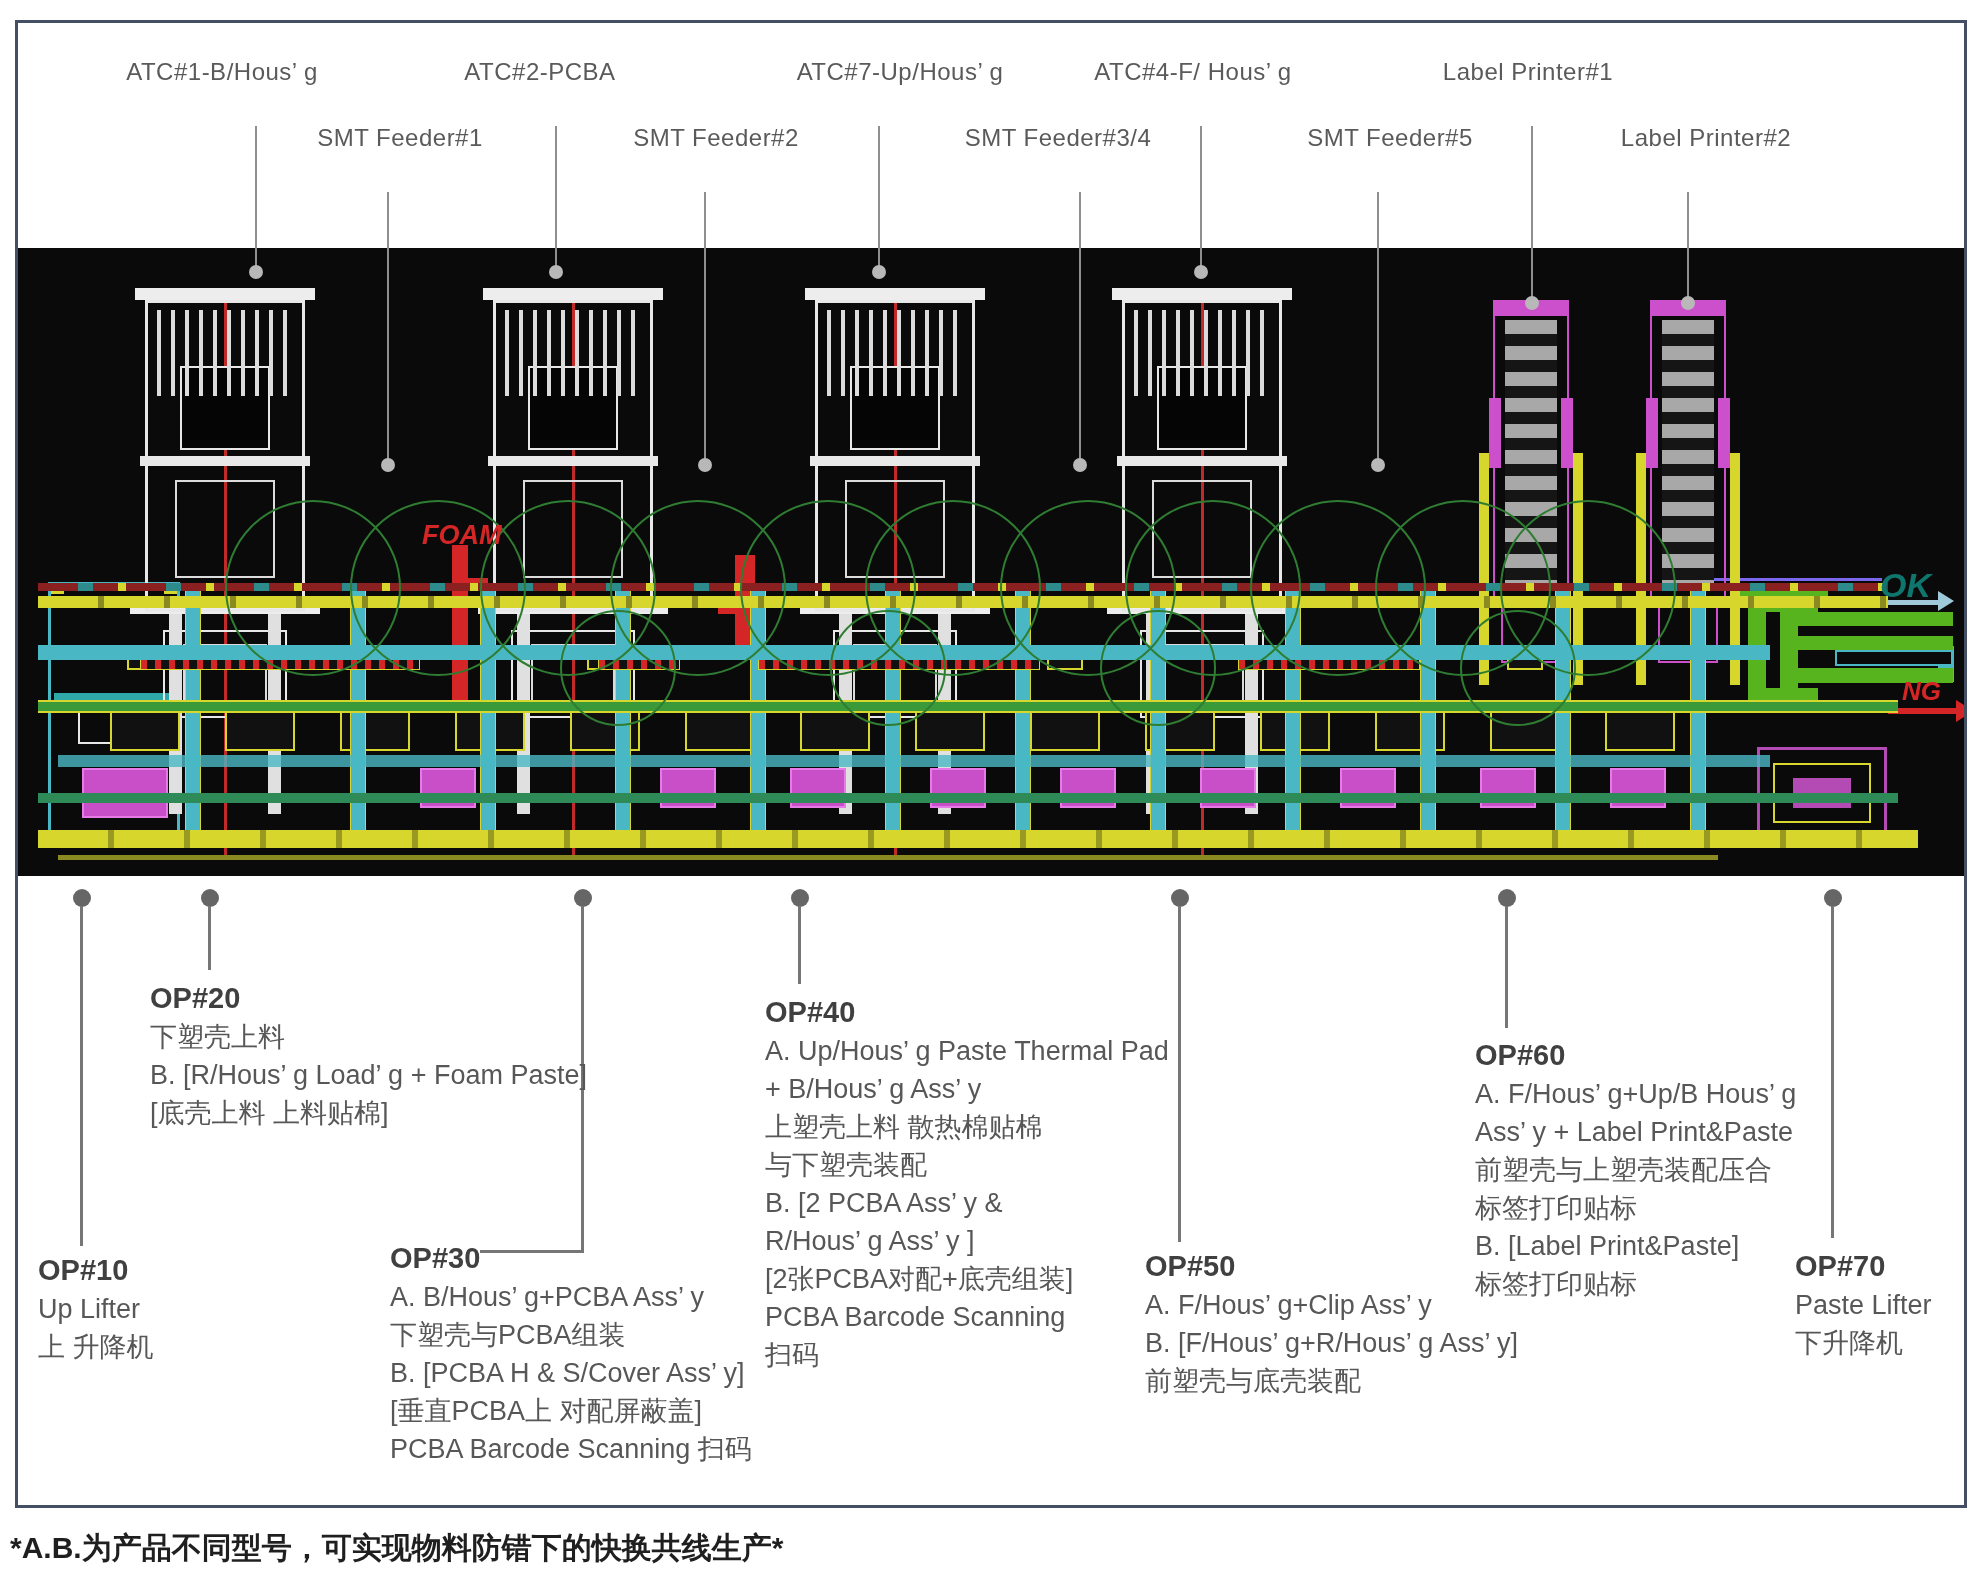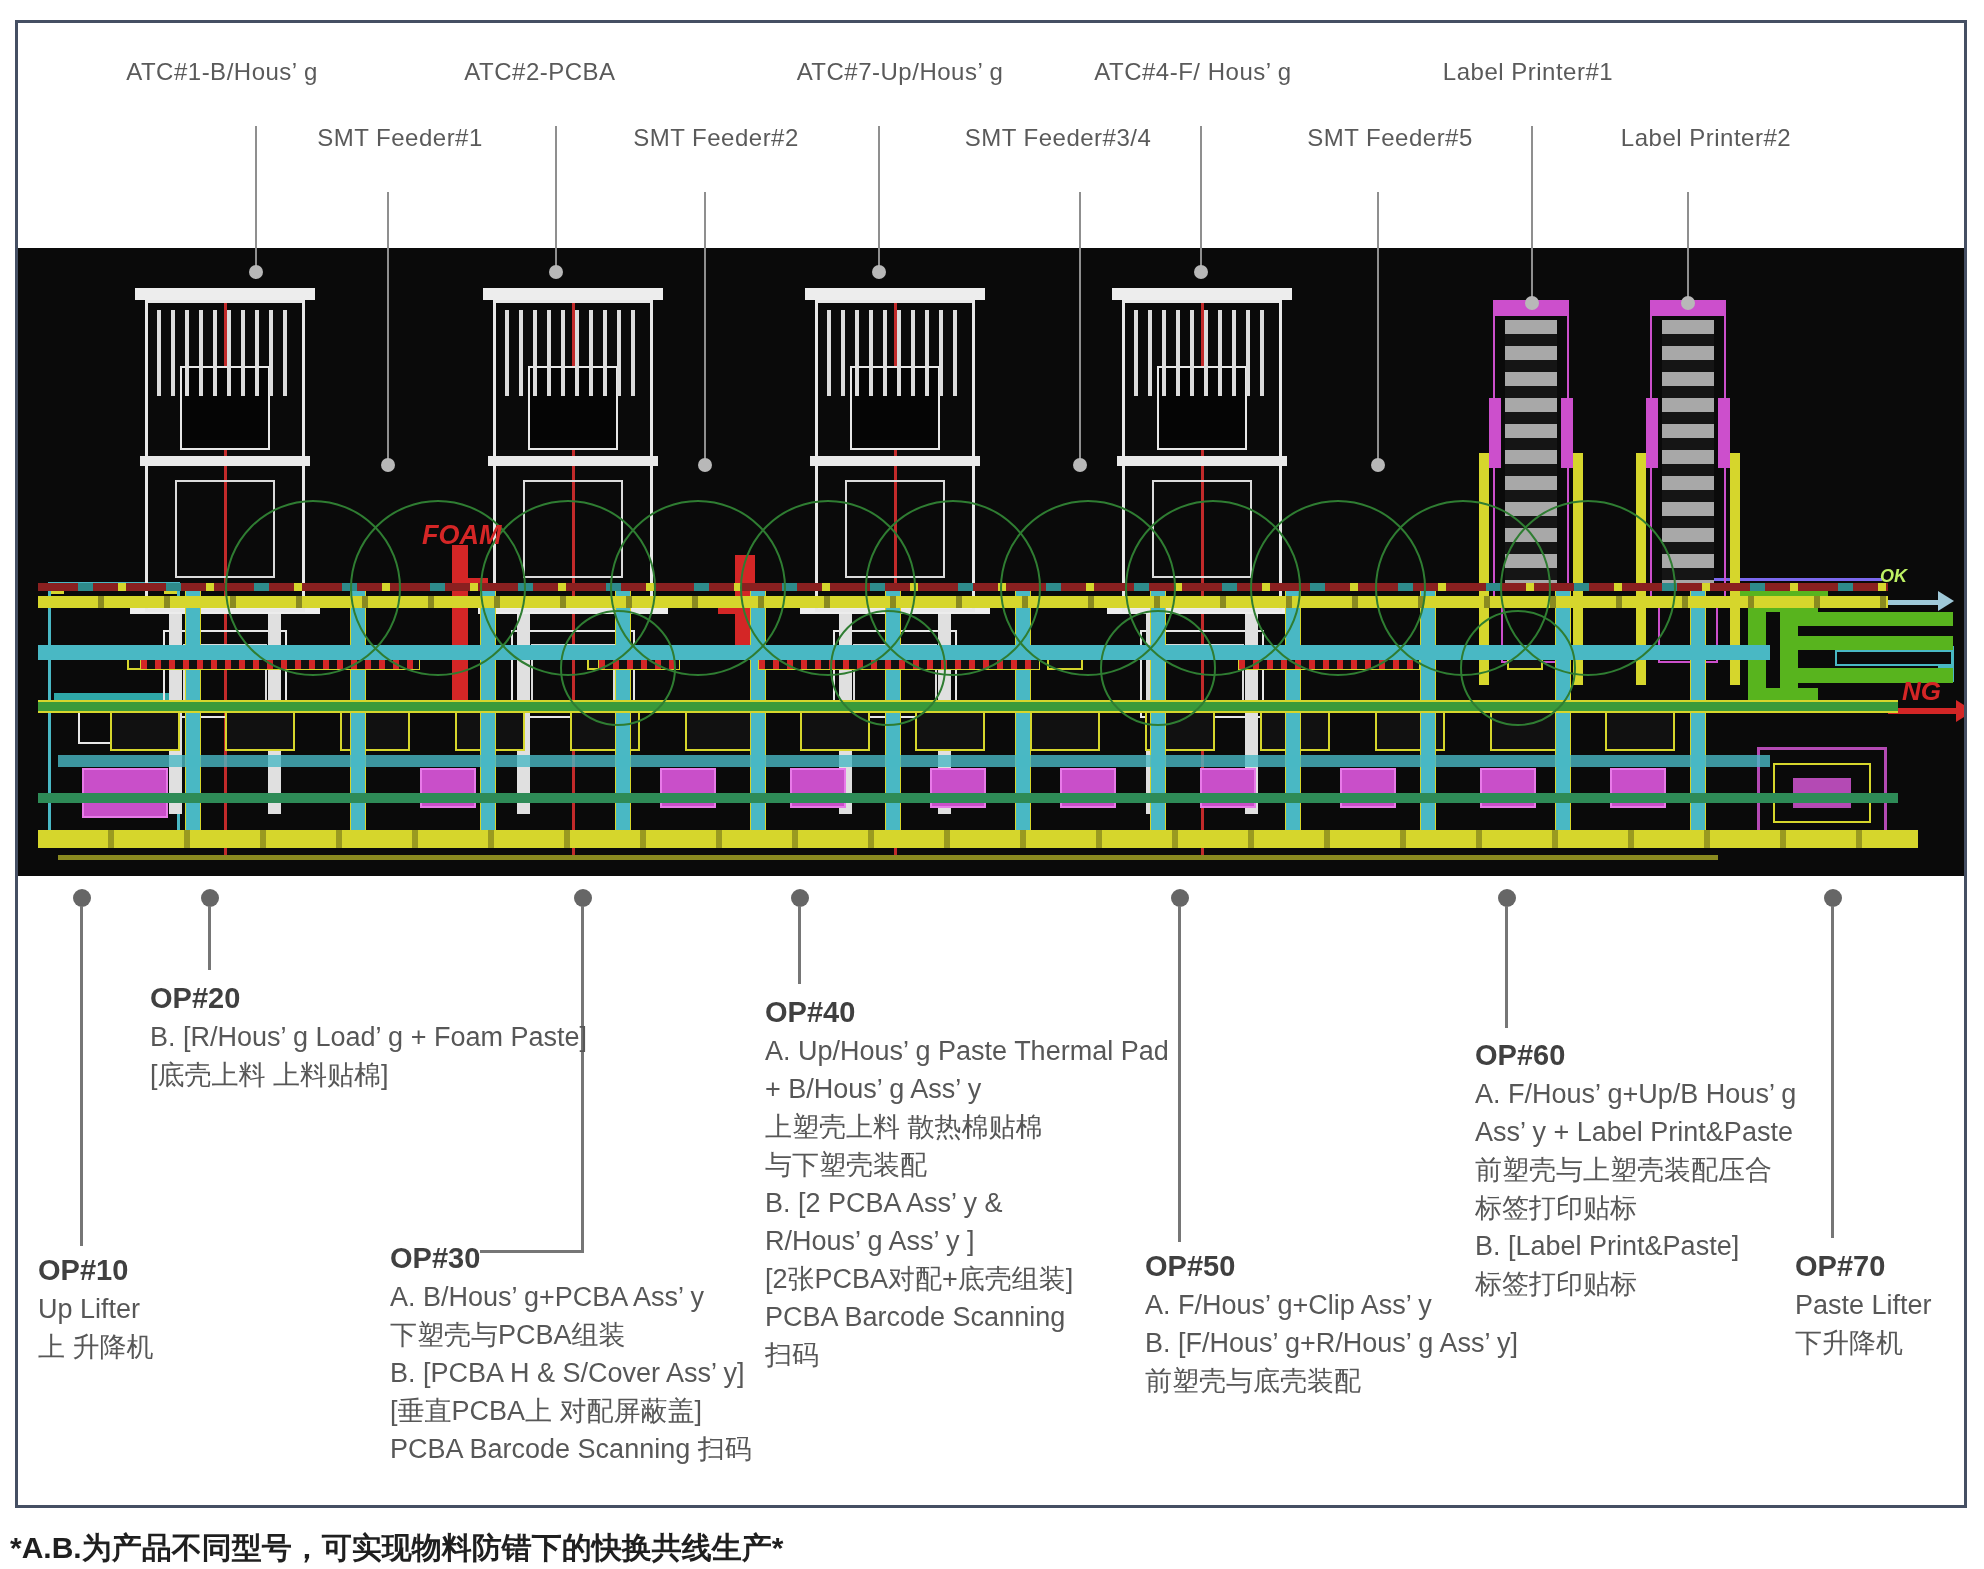--- a/index.html
+++ b/index.html
@@ -11,21 +11,21 @@
             font-size:24px;color:#5a5a5a;letter-spacing:.5px;}
   .tline{position:absolute;width:2px;background:#8f8f8f;}
   .tdot{position:absolute;width:14px;height:14px;border-radius:50%;background:#b8b8b8;}
   .bline{position:absolute;width:3px;background:#767676;}
   .bhline{position:absolute;height:3px;background:#767676;}
   .bdot{position:absolute;width:18px;height:18px;border-radius:50%;background:#666666;}
   #cad{position:absolute;left:18px;top:248px;width:1946px;height:628px;
        background:#0a0a0a;overflow:hidden;}
   .cadtext{position:absolute;font-style:italic;font-weight:bold;white-space:nowrap;}
   .foam{left:404px;top:272px;font-size:27px;color:#d42626;}
-  .ok{left:1862px;top:318px;font-size:18px;color:#bef264;}
+  .ok{left:1862px;top:318px;font-size:34px;color:#0f766e;}
   .ng{left:1884px;top:428px;font-size:26px;color:#d42626;}
   .op{position:absolute;white-space:nowrap;}
   .op-title{font-size:29px;font-weight:bold;color:#404040;line-height:40px;}
   .op-line{font-size:27px;color:#575757;line-height:38px;}
   .footnote{position:absolute;left:10px;top:1528px;font-size:30px;font-weight:bold;
             color:#1f1f1f;white-space:nowrap;}
 </style>
 </head>
 <body>
 
@@ -304,20 +304,21 @@
   <div class="bline" style="left:1831px;top:906px;height:332px"></div>
 
   <div class="op" style="left:38px;top:1250px">
     <div class="op-title">OP#10</div>
     <div class="op-line">Up Lifter</div>
     <div class="op-line">上 升降机</div>
   </div>
 
   <div class="op" style="left:150px;top:978px">
     <div class="op-title">OP#20</div>
+    <div class="op-line">下塑壳上料</div>
     <div class="op-line">B. [R/Hous’ g Load’ g + Foam Paste]</div>
     <div class="op-line">[底壳上料 上料贴棉]</div>
   </div>
 
   <div class="op" style="left:390px;top:1238px">
     <div class="op-title">OP#30</div>
     <div class="op-line">A. B/Hous’ g+PCBA Ass’ y</div>
     <div class="op-line">下塑壳与PCBA组装</div>
     <div class="op-line">B. [PCBA H &amp; S/Cover Ass’ y]</div>
     <div class="op-line">[垂直PCBA上 对配屏蔽盖]</div>

